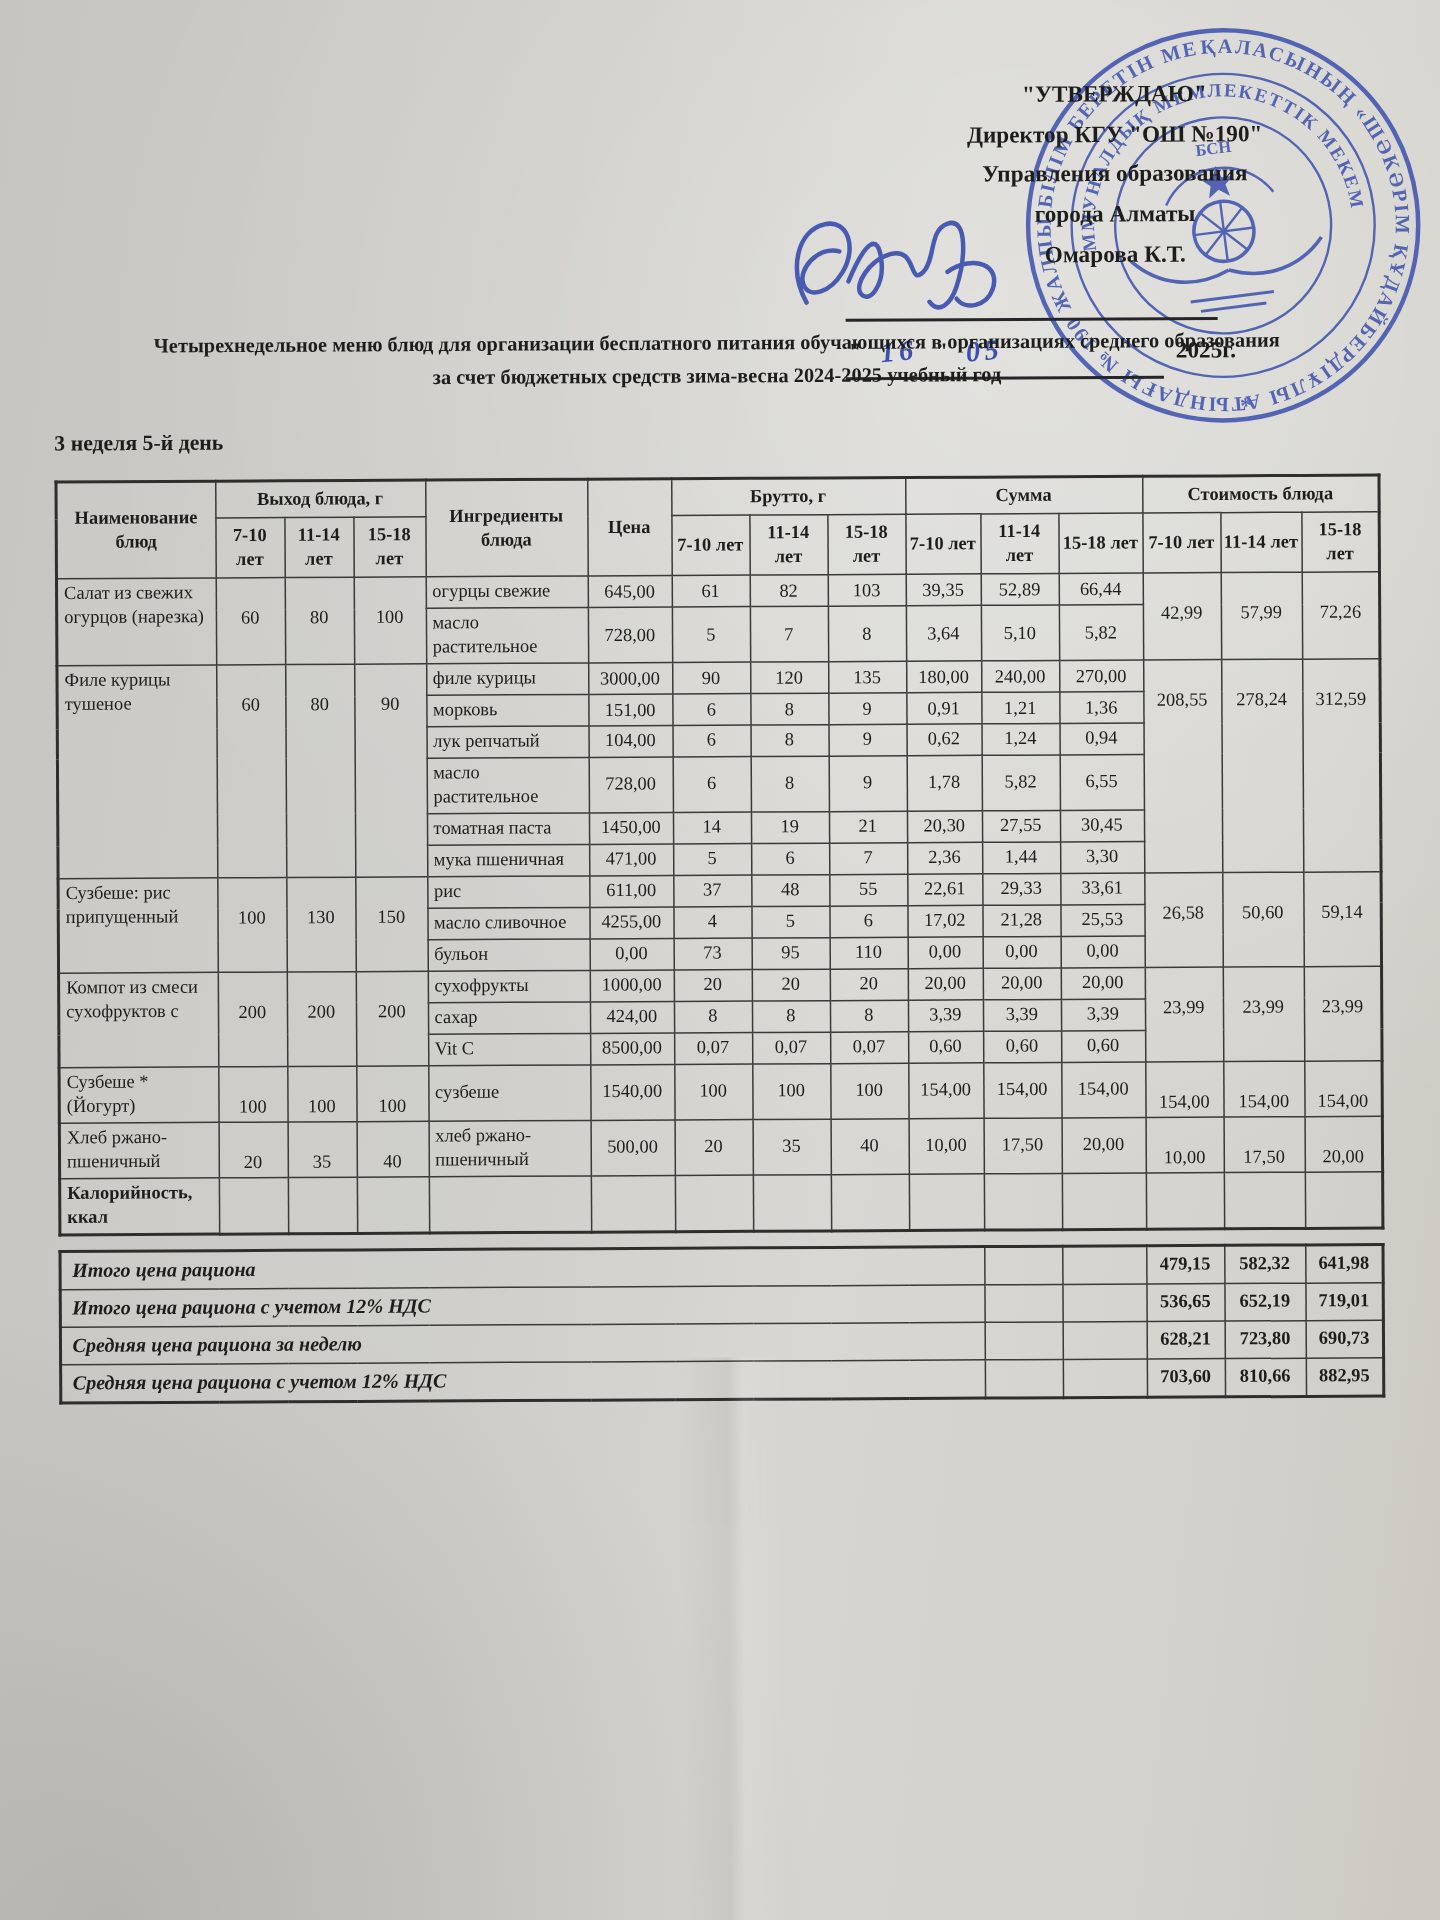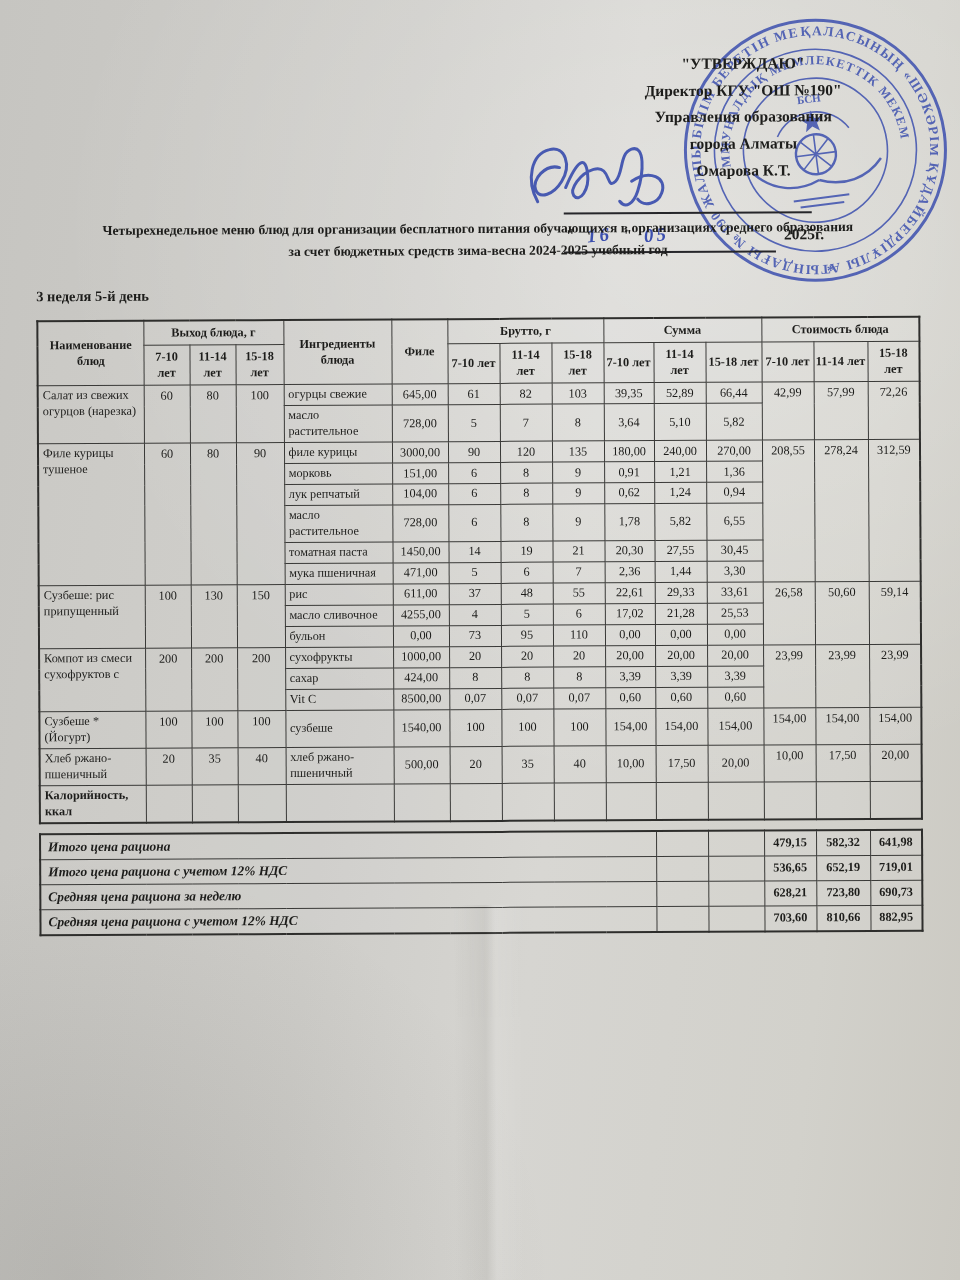--- a/index.html
+++ b/index.html
@@ -42,21 +42,21 @@
   .tables{position:absolute;left:38px;top:318px;width:884px;}
   table{border-collapse:collapse;table-layout:fixed;width:882px;font-size:12.3px;background:rgba(255,255,255,.06);}
   .menu-table{border:2px solid #2e2e2c;}
   .summary-table{border:2px solid #2e2e2c;margin-top:9px;}
   td,th{border:1px solid #3a3a38;padding:2px 3px;vertical-align:middle;overflow:hidden;
     word-wrap:break-word;}
   th{font-weight:bold;text-align:center;padding:4px 1px;line-height:1.25;}
   .cell-name{text-align:left;vertical-align:top;padding:2px 4px;line-height:1.3;}
   .cell-ing{text-align:left;padding:2px 4px;line-height:1.3;}
   .cell-num{text-align:center;}
-  .cell-top{vertical-align:top;padding-top:3px;}
+  .cell-top{vertical-align:top;padding-top:19px;}
   .b{font-weight:bold;}
   .cell-sum-label{font-weight:bold;font-style:italic;font-size:13.4px;text-align:left;padding:2px 7px;}
   .summary-table td{height:20px;}
 </style>
 </head>
 <body>
 
 <div class="page">
 
   <div class="approval">
@@ -136,21 +136,21 @@
           <col style="width:56px">
         <col style="width:52px">
           <col style="width:54px">
           <col style="width:52px">
       </colgroup>
       <thead>
         <tr>
           <th rowspan="2">Наименование блюд</th>
           <th colspan="3">Выход блюда, г</th>
           <th rowspan="2">Ингредиенты блюда</th>
-          <th rowspan="2">Филе</th>
+          <th rowspan="2">Цена</th>
           <th colspan="3">Брутто, г</th>
           <th colspan="3">Сумма</th>
           <th colspan="3">Стоимость блюда</th>
         </tr>
         <tr>
           <th>7-10 лет</th>
           <th>11-14 лет</th>
           <th>15-18 лет</th>
           <th>7-10 лет</th>
           <th>11-14 лет</th>

